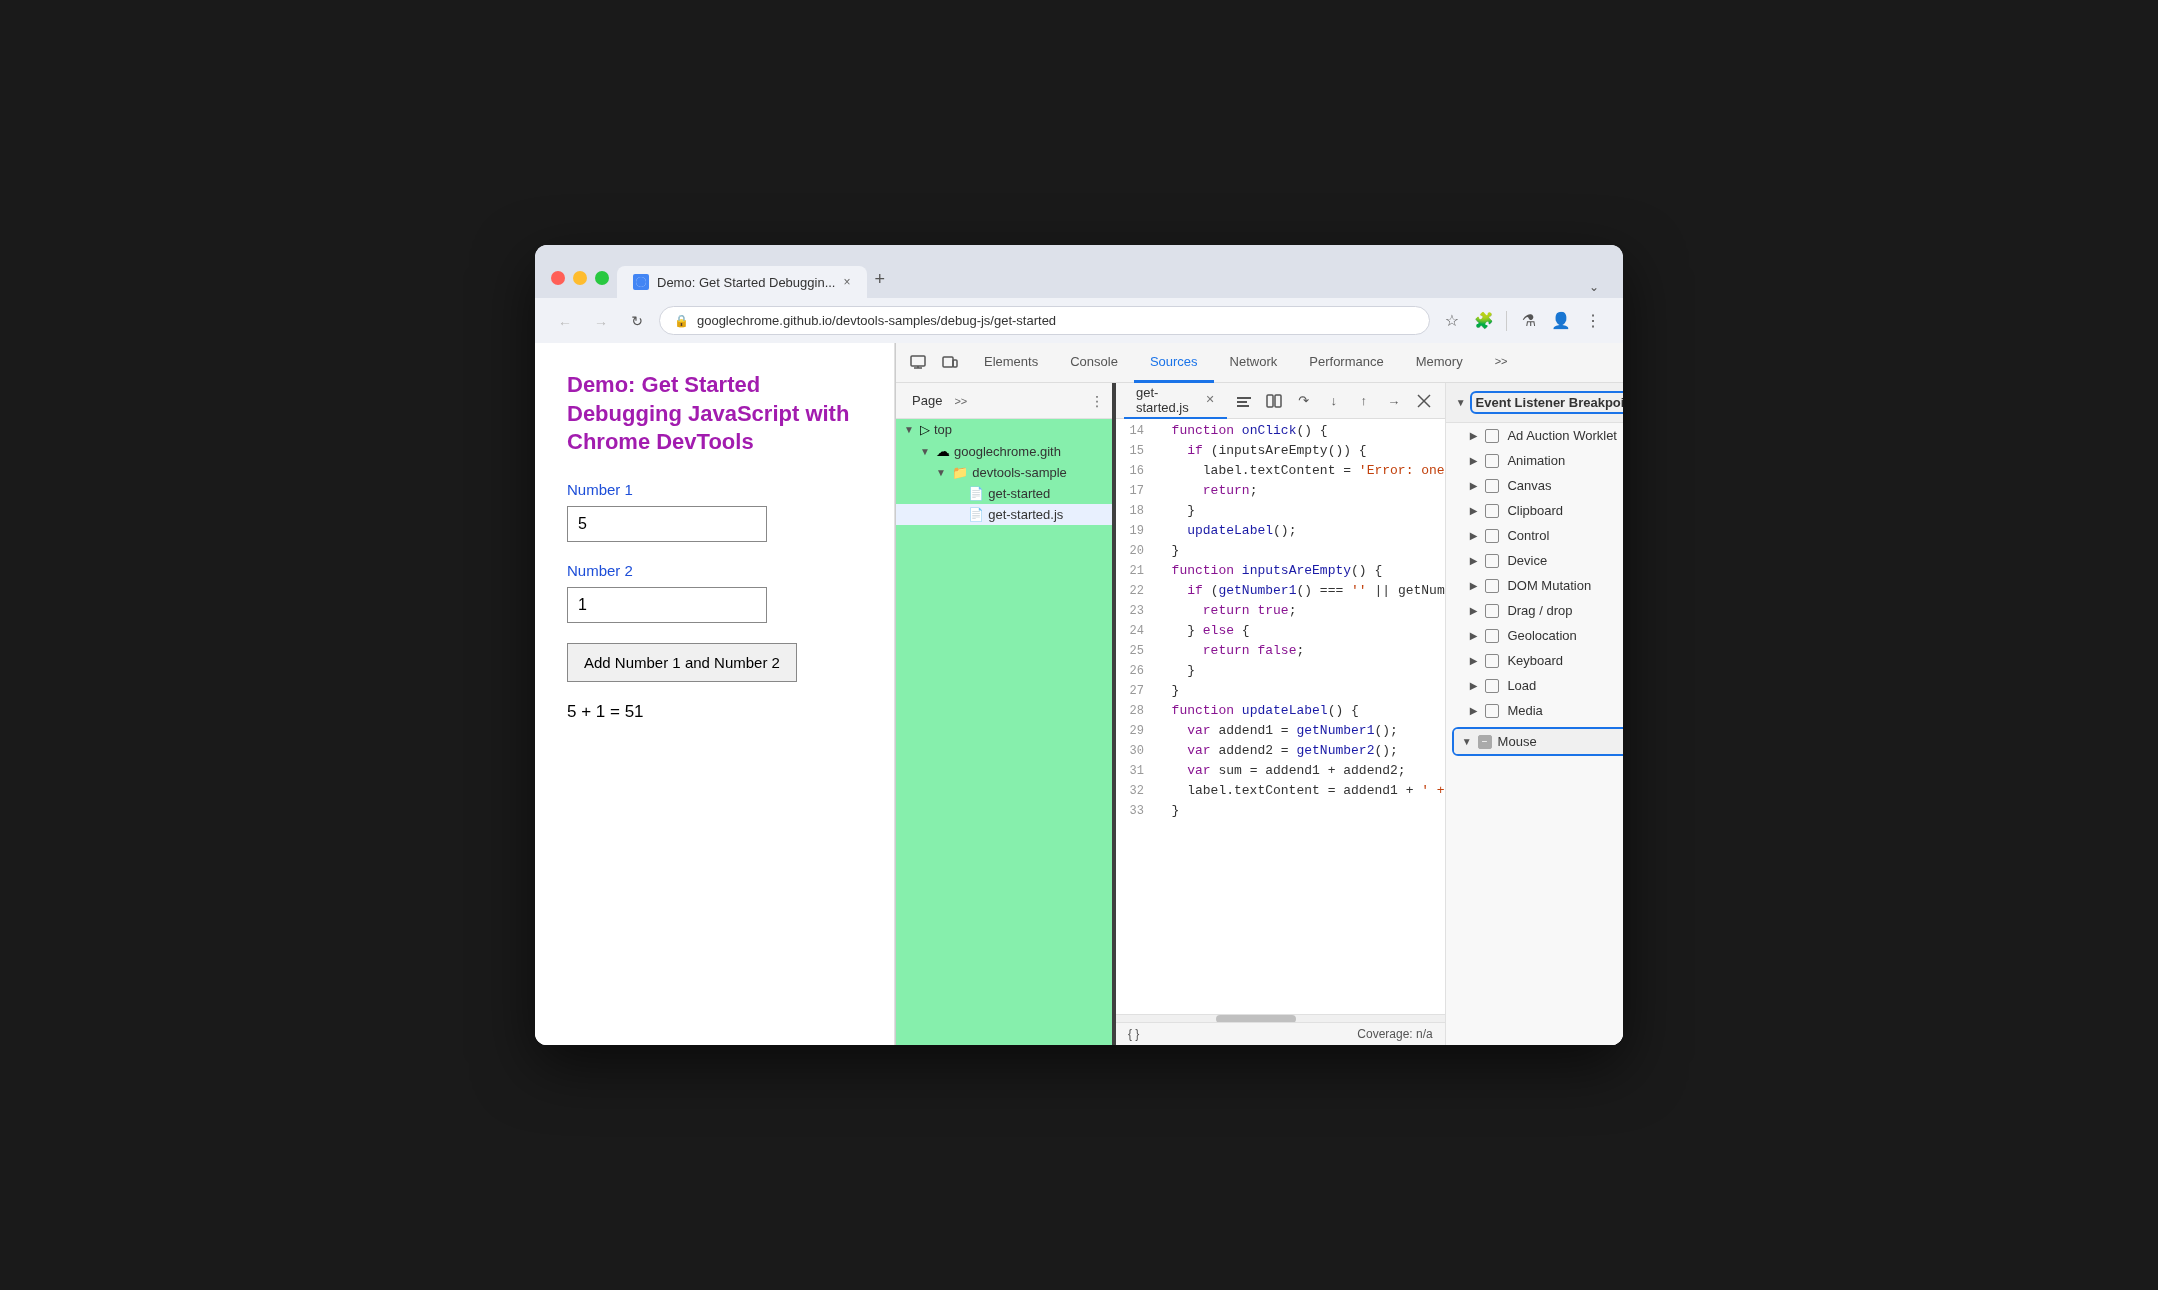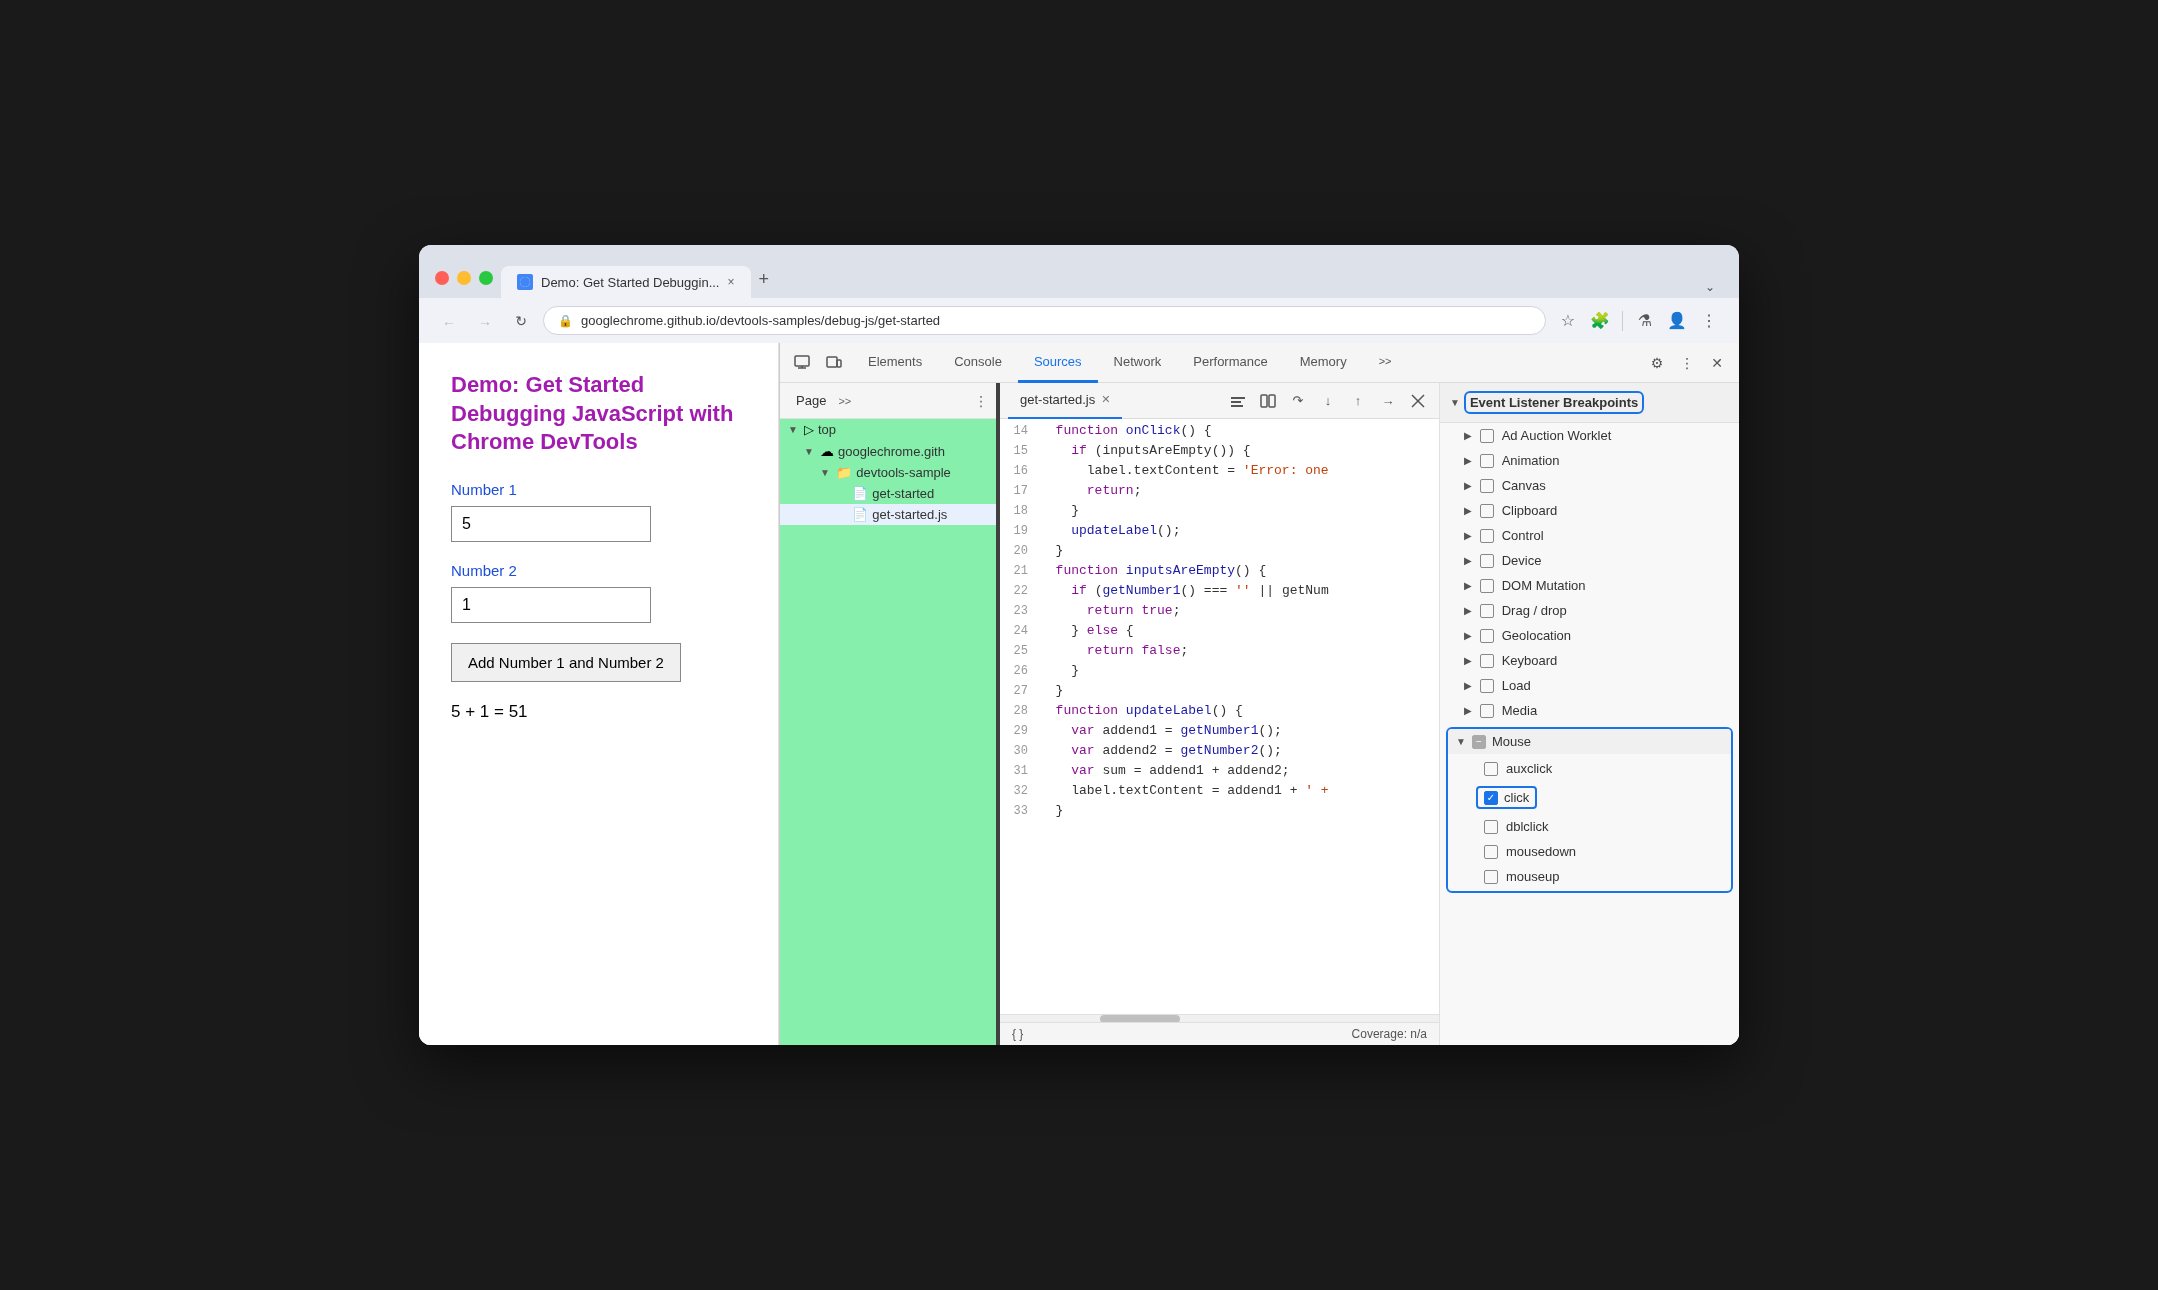--- a/index.html
+++ b/index.html
@@ -5,21 +5,21 @@
     * { box-sizing: border-box; margin: 0; padding: 0; }
     body {
       background: #1a1a1a;
       display: flex;
       justify-content: center;
       align-items: center;
       min-height: 100vh;
       font-family: -apple-system, BlinkMacSystemFont, 'Segoe UI', sans-serif;
     }
     .browser-window {
-      width: 1320px;
+      width: 1088px;
       height: 800px;
       background: #e8eaf0;
       border-radius: 12px;
       box-shadow: 0 20px 60px rgba(0,0,0,0.6);
       overflow: hidden;
       display: flex;
       flex-direction: column;
     }
     
     .browser-titlebar {
@@ -772,42 +772,18 @@
           </div>
 
           <div class="mouse-section">
             <div class="mouse-header">
               <span class="bp-expand">▼</span>
               <div class="bp-checkbox" style="background:#aaa; border-color:#aaa; display:flex; align-items:center; justify-content:center;">
                 <span style="color:#fff; font-size:10px;">−</span>
               </div>
               <span style="font-size:13px; color:#333;">Mouse</span>
             </div>
-            <div class="mouse-items">
-              <div class="bp-item" style="padding-left:36px;">
-                <div class="bp-checkbox"></div>
-                <span>auxclick</span>
-              </div>
-              <div class="click-item" style="padding-left:28px;">
-                <div class="click-item-inner">
-                  <div class="bp-checkbox checked"></div>
-                  <span style="font-size:13px; color:#333;">click</span>
-                </div>
-              </div>
-              <div class="bp-item" style="padding-left:36px;">
-                <div class="bp-checkbox"></div>
-                <span>dblclick</span>
-              </div>
-              <div class="bp-item" style="padding-left:36px;">
-                <div class="bp-checkbox"></div>
-                <span>mousedown</span>
-              </div>
-              <div class="bp-item" style="padding-left:36px;">
-                <div class="bp-checkbox"></div>
-                <span>mouseup</span>
-              </div>
-            </div>
           </div>
         </div>
       </div>
     </div>
   </div>
 </div>
 
 </body></html>

